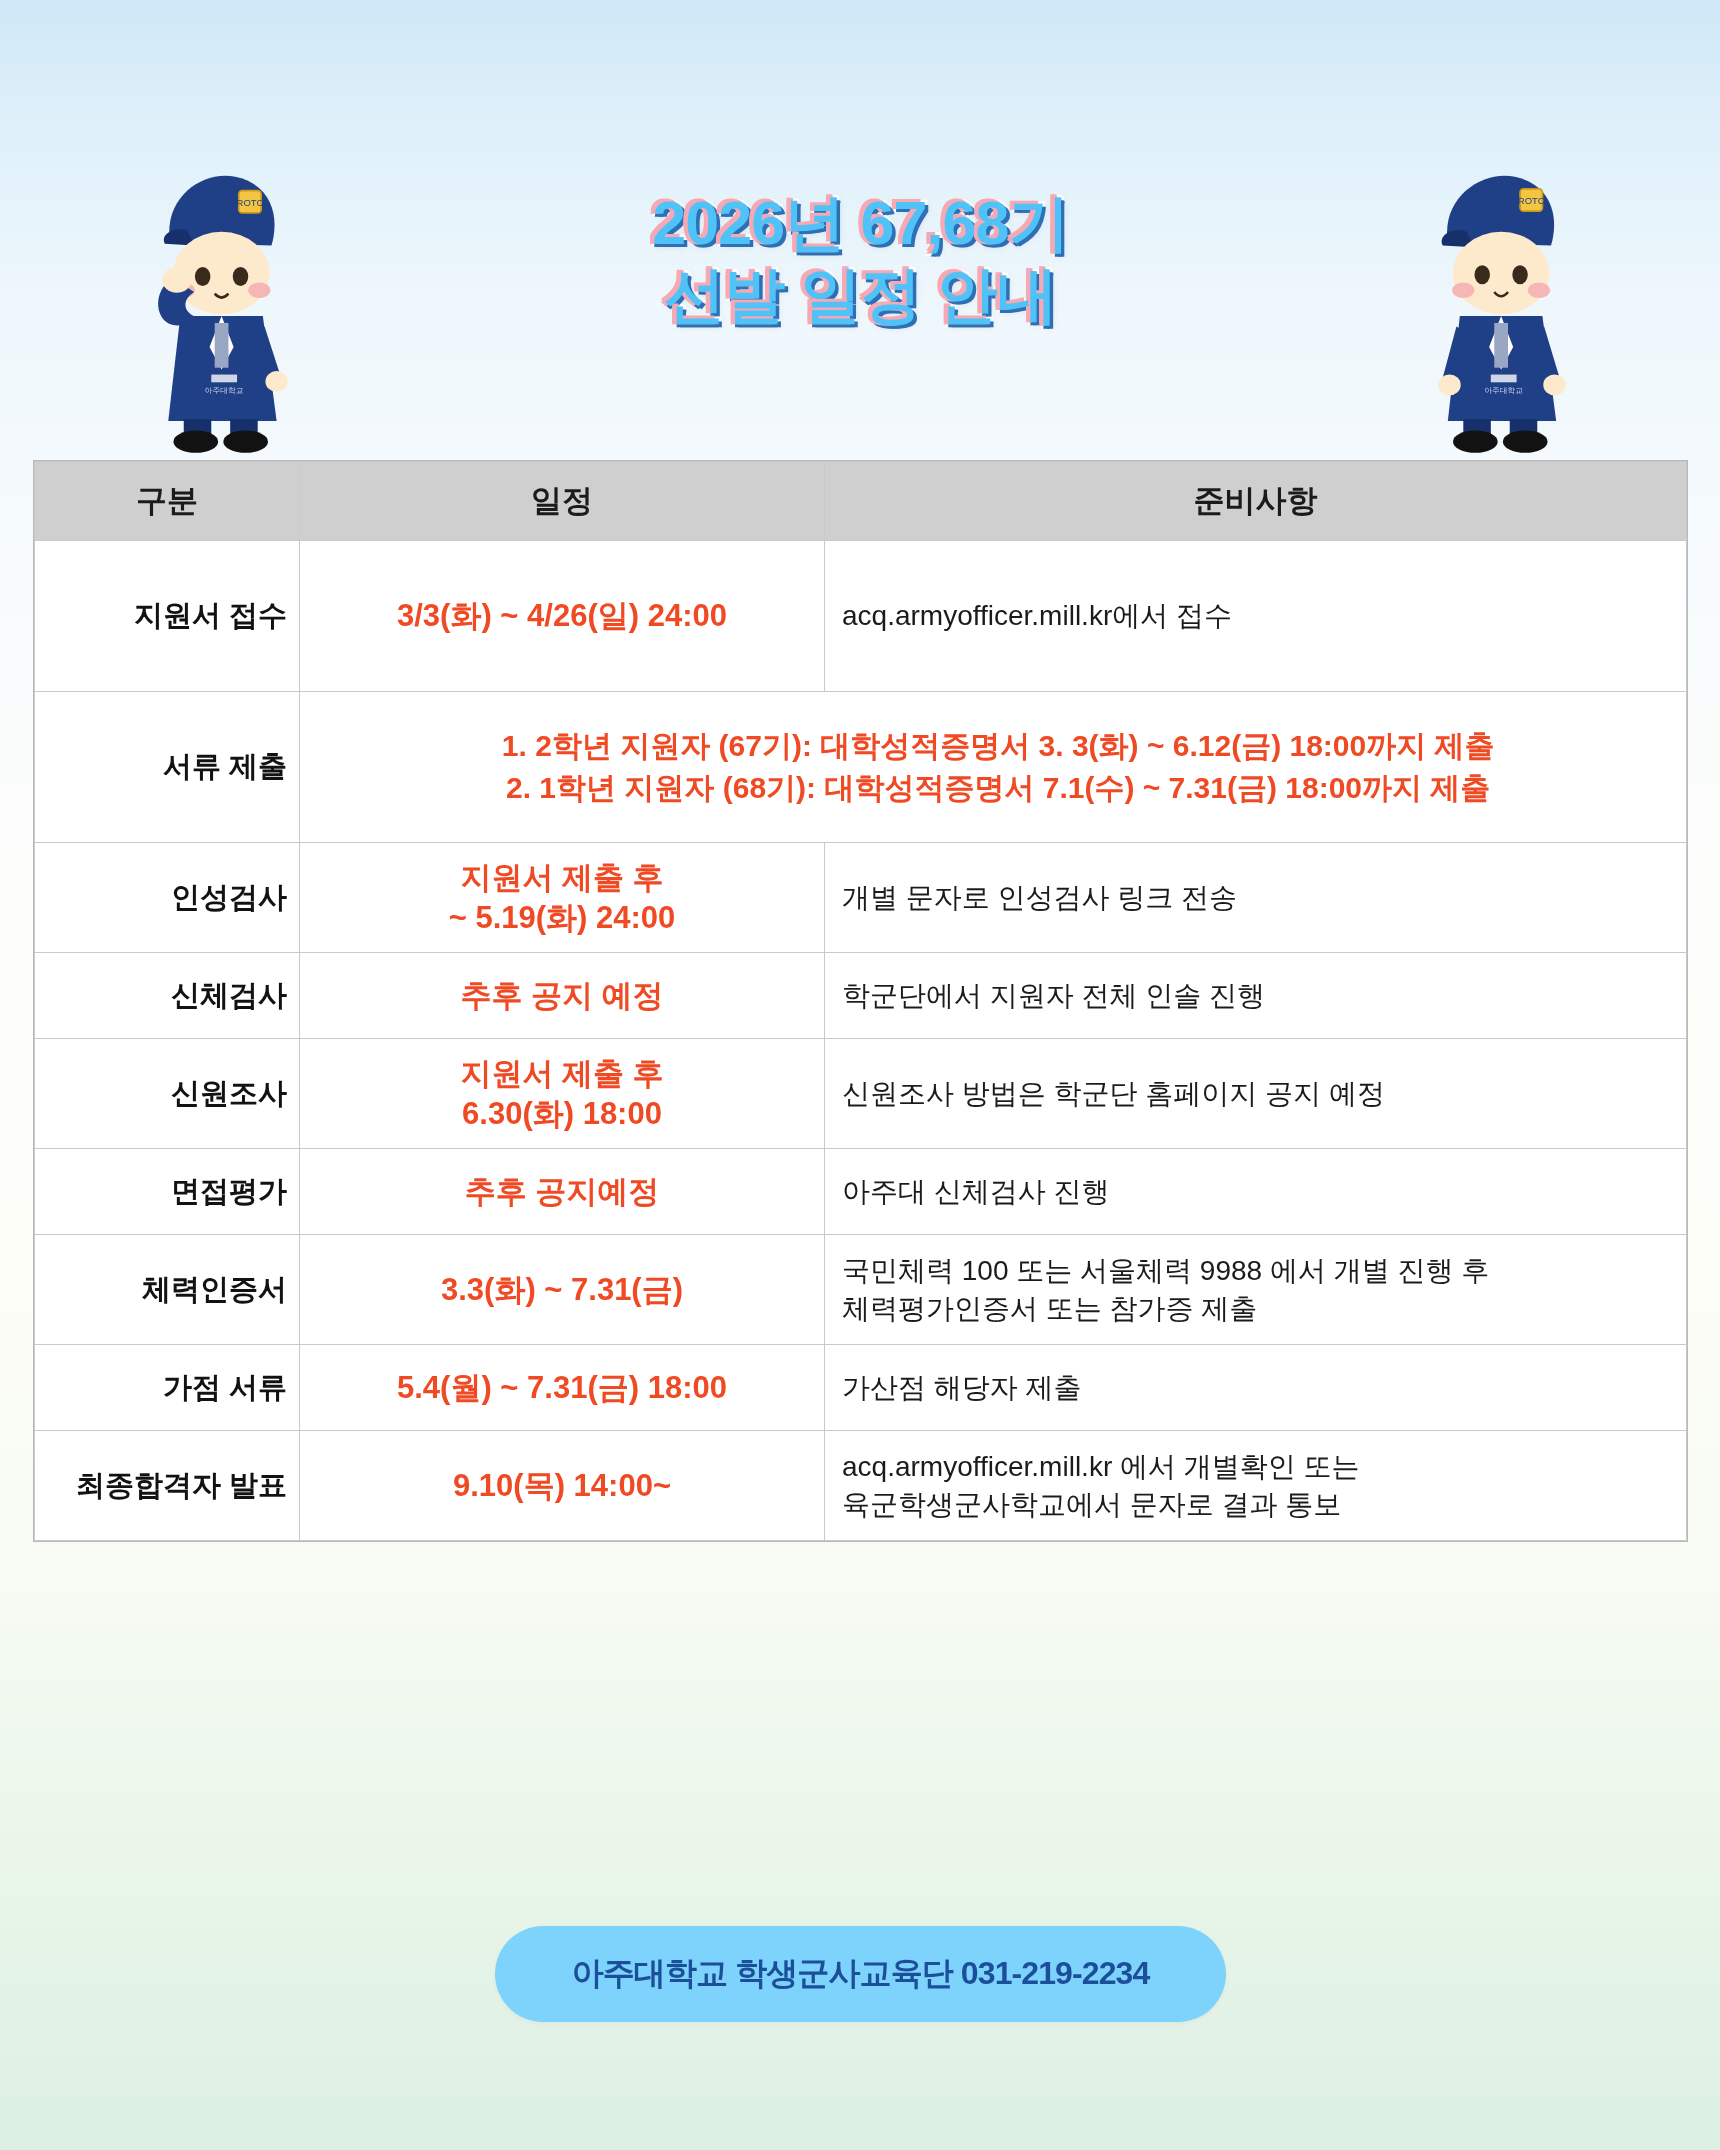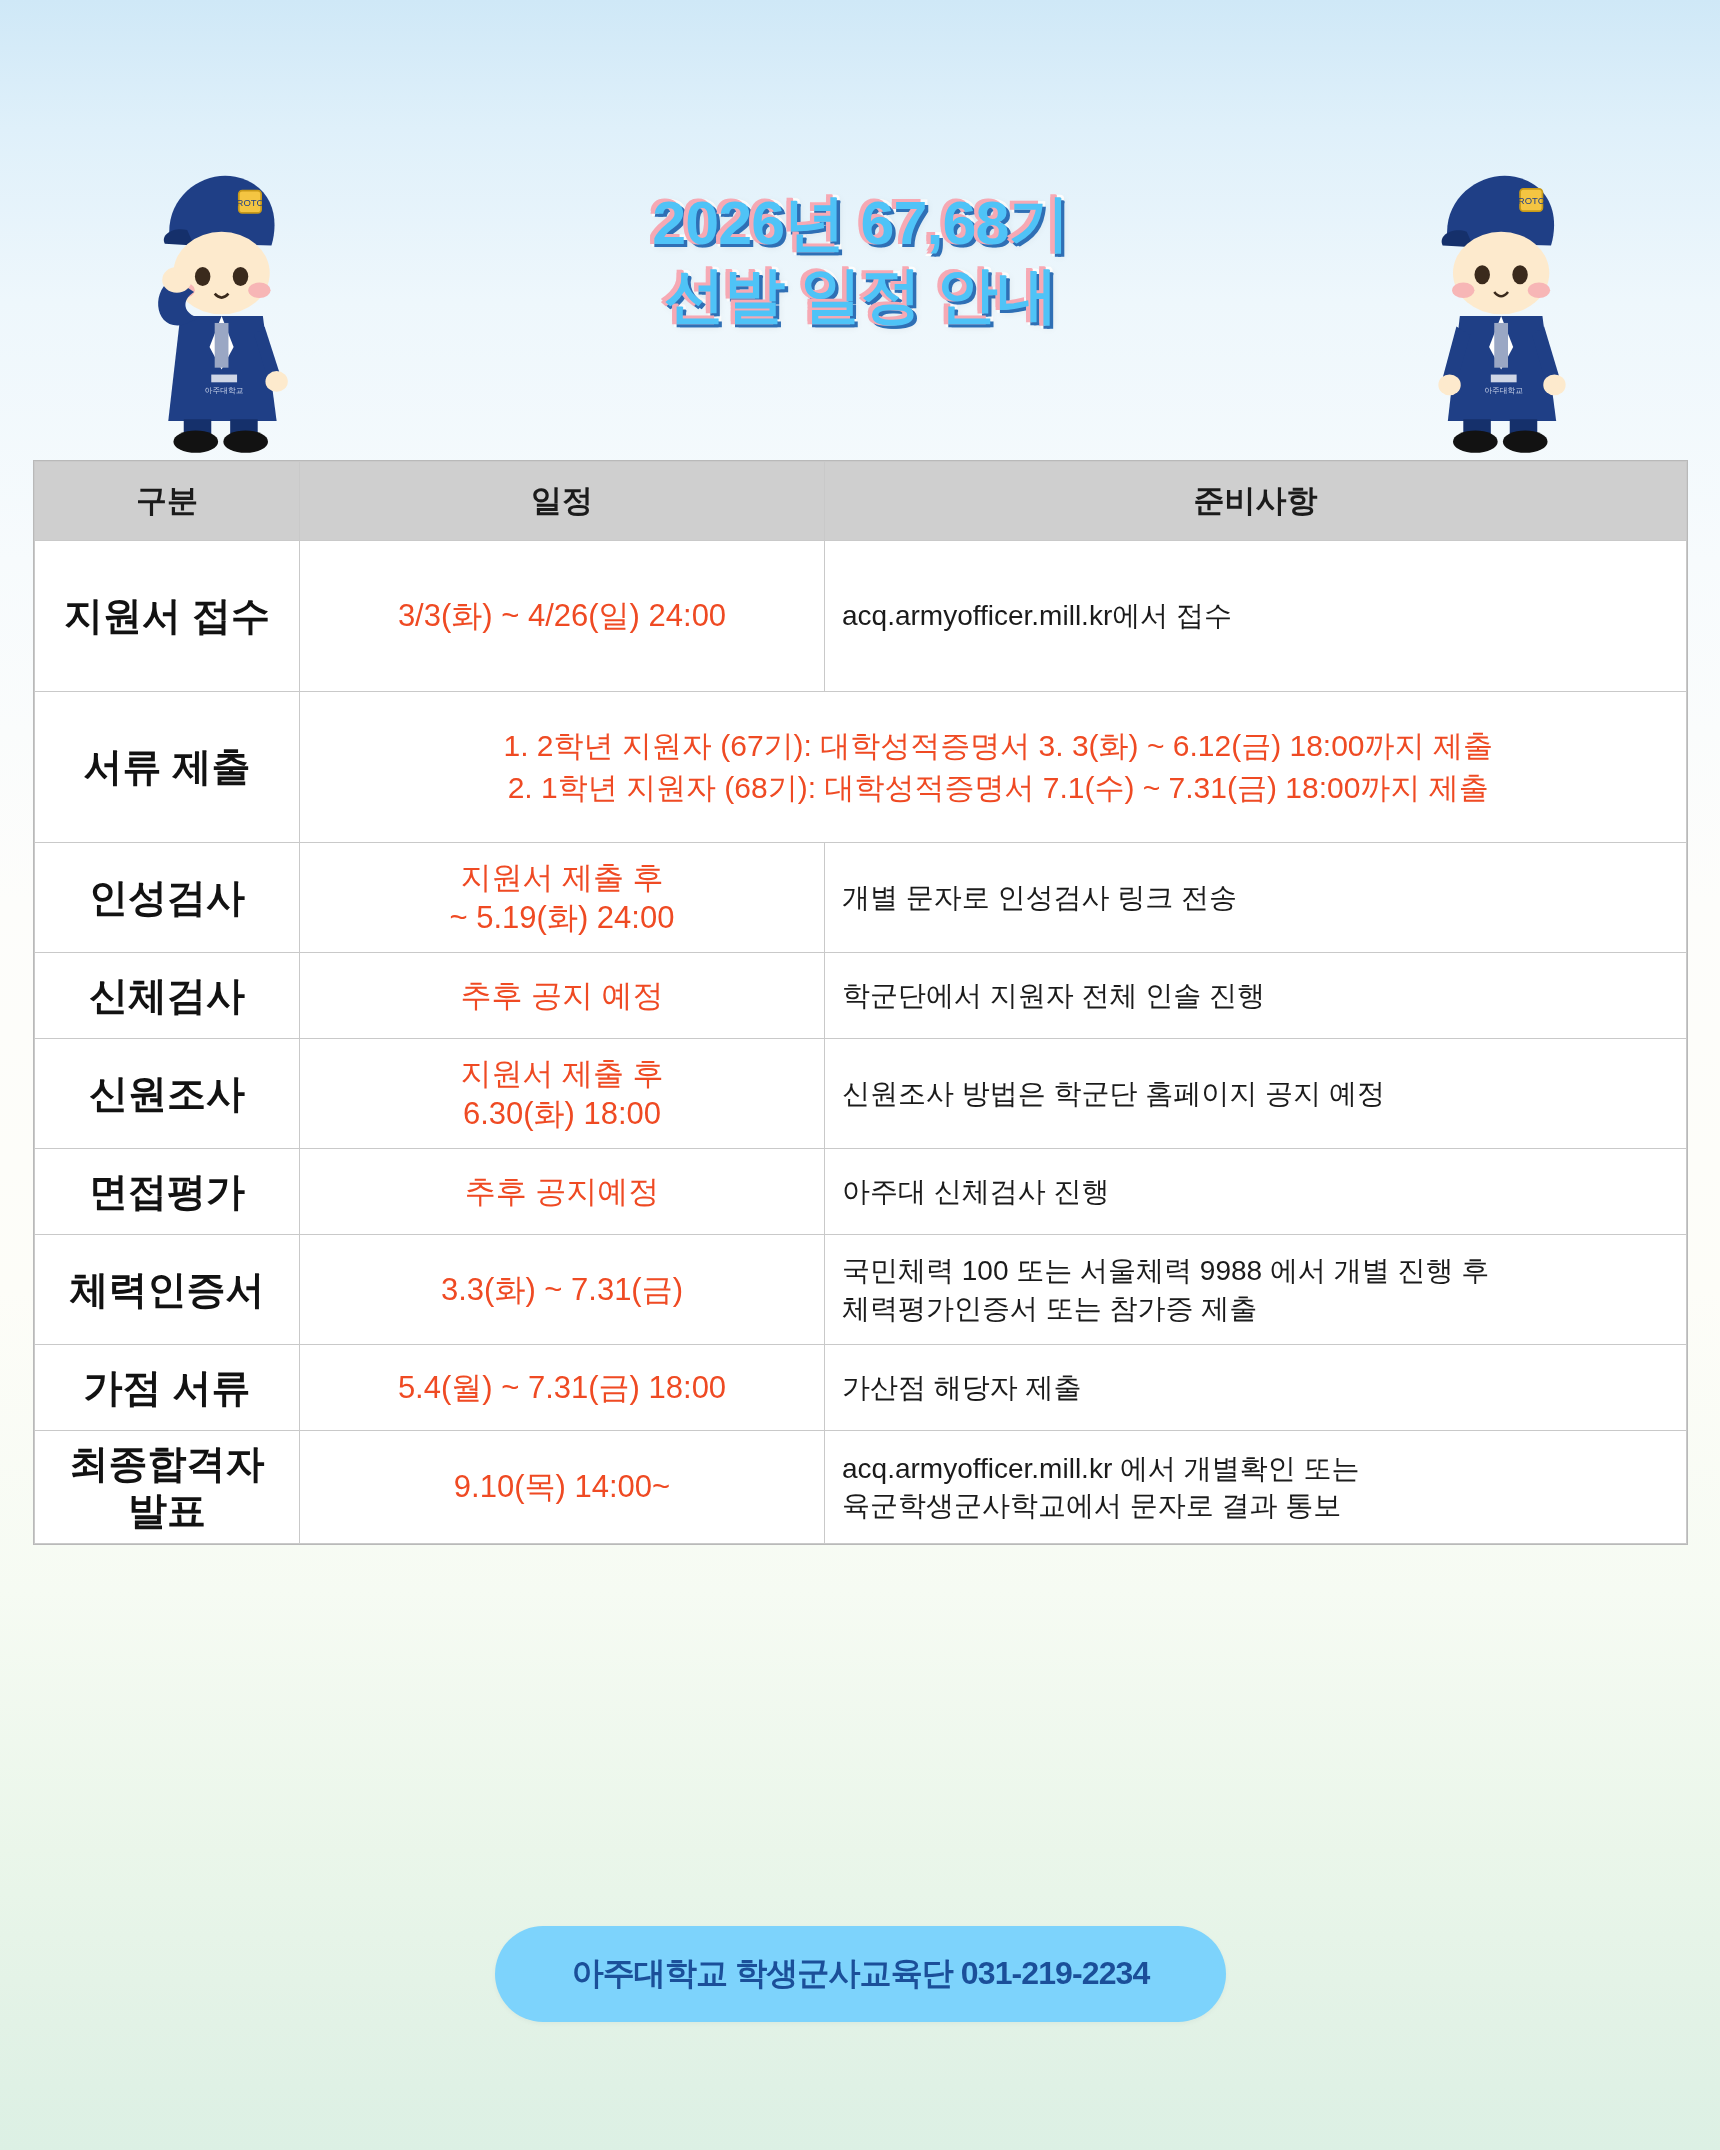--- a/index.html
+++ b/index.html
@@ -87,30 +87,30 @@
   }
   thead th {
     background: #cfcfcf;
     font-size: 31px;
     font-weight: bold;
     color: #1b1b1b;
     text-align: center;
     height: 79px;
   }
   td.cat {
-    text-align: center;
-    font-size: 39px;
+    text-align: right;
+    font-size: 29px;
     font-weight: bold;
     color: #121212;
     line-height: 1.22;
   }
   td.sched {
     text-align: center;
     font-size: 31px;
-    font-weight: normal;
+    font-weight: bold;
     color: #ef4a23;
     line-height: 1.28;
     white-space: pre-line;
   }
   td.prep {
     text-align: left;
     font-size: 28px;
     color: #1b1b1b;
     line-height: 1.33;
     white-space: pre-line;

